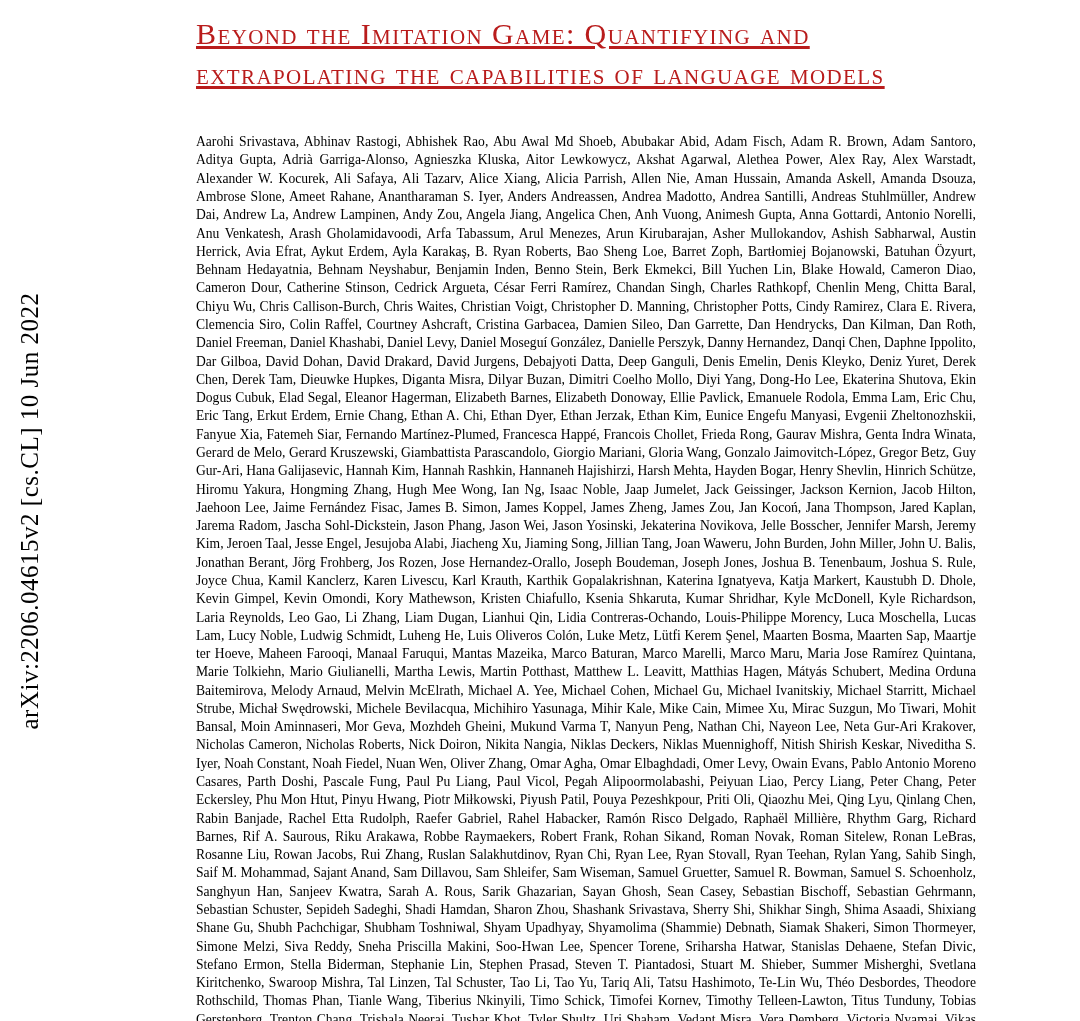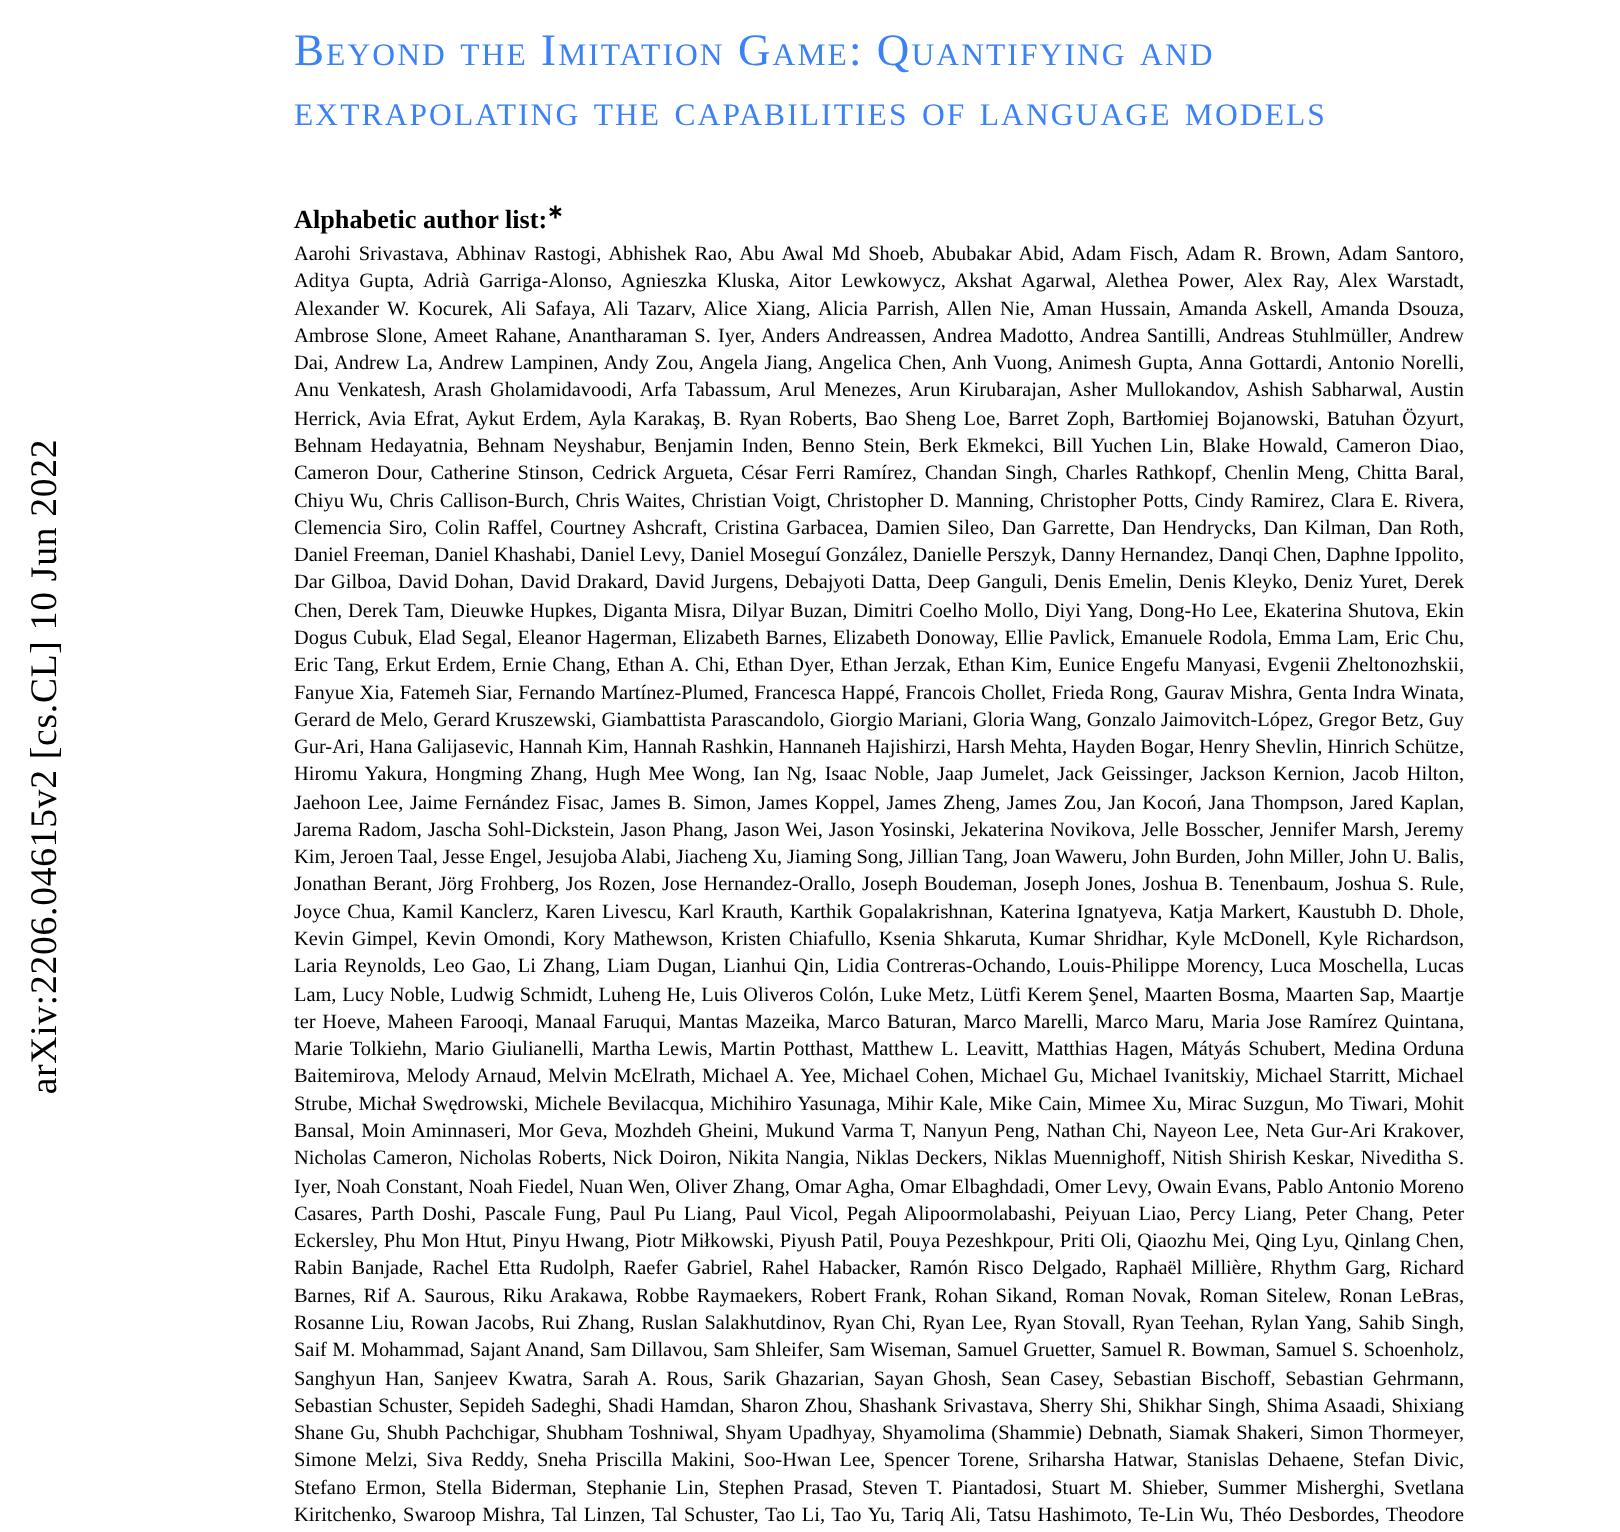--- a/index.html
+++ b/index.html
@@ -49,22 +49,23 @@
   #paper-title {
     margin: 14px 0 0 0;
     font-family: "Liberation Serif", serif;
     font-size: 30px;
     line-height: 1.32;
     font-weight: normal;
     font-variant: small-caps;
     text-transform: none;
     letter-spacing: 1.4px;
     text-align: left;
-    color: #3b82f6;
+    color: #b91c1c;
     width: 790px;
+    text-decoration: underline;
   }
 
   #authors-block {
     margin-top: 40px;
     width: 780px;
   }
 
   #authors-heading {
     font-family: "Liberation Serif", serif;
     font-size: 17.5px;
@@ -94,19 +95,16 @@
 
 <div id="arxiv-stamp">
   <div class="stamp-text">arXiv:2206.04615v2  [cs.CL]  10 Jun 2022</div>
 </div>
 
 <div id="paper-column">
 
   <h1 id="paper-title">Beyond the Imitation Game: Quantifying and extrapolating the capabilities of language models</h1>
 
   <div id="authors-block">
-    <div id="authors-heading">
-      <span>Alphabetic author list:</span><span class="footnote-marker">∗</span>
-    </div>
     <div id="authors-list">Aarohi Srivastava, Abhinav Rastogi, Abhishek Rao, Abu Awal Md Shoeb, Abubakar Abid, Adam Fisch, Adam R. Brown, Adam Santoro, Aditya Gupta, Adrià Garriga-Alonso, Agnieszka Kluska, Aitor Lewkowycz, Akshat Agarwal, Alethea Power, Alex Ray, Alex Warstadt, Alexander W. Kocurek, Ali Safaya, Ali Tazarv, Alice Xiang, Alicia Parrish, Allen Nie, Aman Hussain, Amanda Askell, Amanda Dsouza, Ambrose Slone, Ameet Rahane, Anantharaman S. Iyer, Anders Andreassen, Andrea Madotto, Andrea Santilli, Andreas Stuhlmüller, Andrew Dai, Andrew La, Andrew Lampinen, Andy Zou, Angela Jiang, Angelica Chen, Anh Vuong, Animesh Gupta, Anna Gottardi, Antonio Norelli, Anu Venkatesh, Arash Gholamidavoodi, Arfa Tabassum, Arul Menezes, Arun Kirubarajan, Asher Mullokandov, Ashish Sabharwal, Austin Herrick, Avia Efrat, Aykut Erdem, Ayla Karakaş, B. Ryan Roberts, Bao Sheng Loe, Barret Zoph, Bartłomiej Bojanowski, Batuhan Özyurt, Behnam Hedayatnia, Behnam Neyshabur, Benjamin Inden, Benno Stein, Berk Ekmekci, Bill Yuchen Lin, Blake Howald, Cameron Diao, Cameron Dour, Catherine Stinson, Cedrick Argueta, César Ferri Ramírez, Chandan Singh, Charles Rathkopf, Chenlin Meng, Chitta Baral, Chiyu Wu, Chris Callison-Burch, Chris Waites, Christian Voigt, Christopher D. Manning, Christopher Potts, Cindy Ramirez, Clara E. Rivera, Clemencia Siro, Colin Raffel, Courtney Ashcraft, Cristina Garbacea, Damien Sileo, Dan Garrette, Dan Hendrycks, Dan Kilman, Dan Roth, Daniel Freeman, Daniel Khashabi, Daniel Levy, Daniel Moseguí González, Danielle Perszyk, Danny Hernandez, Danqi Chen, Daphne Ippolito, Dar Gilboa, David Dohan, David Drakard, David Jurgens, Debajyoti Datta, Deep Ganguli, Denis Emelin, Denis Kleyko, Deniz Yuret, Derek Chen, Derek Tam, Dieuwke Hupkes, Diganta Misra, Dilyar Buzan, Dimitri Coelho Mollo, Diyi Yang, Dong-Ho Lee, Ekaterina Shutova, Ekin Dogus Cubuk, Elad Segal, Eleanor Hagerman, Elizabeth Barnes, Elizabeth Donoway, Ellie Pavlick, Emanuele Rodola, Emma Lam, Eric Chu, Eric Tang, Erkut Erdem, Ernie Chang, Ethan A. Chi, Ethan Dyer, Ethan Jerzak, Ethan Kim, Eunice Engefu Manyasi, Evgenii Zheltonozhskii, Fanyue Xia, Fatemeh Siar, Fernando Martínez-Plumed, Francesca Happé, Francois Chollet, Frieda Rong, Gaurav Mishra, Genta Indra Winata, Gerard de Melo, Gerard Kruszewski, Giambattista Parascandolo, Giorgio Mariani, Gloria Wang, Gonzalo Jaimovitch-López, Gregor Betz, Guy Gur-Ari, Hana Galijasevic, Hannah Kim, Hannah Rashkin, Hannaneh Hajishirzi, Harsh Mehta, Hayden Bogar, Henry Shevlin, Hinrich Schütze, Hiromu Yakura, Hongming Zhang, Hugh Mee Wong, Ian Ng, Isaac Noble, Jaap Jumelet, Jack Geissinger, Jackson Kernion, Jacob Hilton, Jaehoon Lee, Jaime Fernández Fisac, James B. Simon, James Koppel, James Zheng, James Zou, Jan Kocoń, Jana Thompson, Jared Kaplan, Jarema Radom, Jascha Sohl-Dickstein, Jason Phang, Jason Wei, Jason Yosinski, Jekaterina Novikova, Jelle Bosscher, Jennifer Marsh, Jeremy Kim, Jeroen Taal, Jesse Engel, Jesujoba Alabi, Jiacheng Xu, Jiaming Song, Jillian Tang, Joan Waweru, John Burden, John Miller, John U. Balis, Jonathan Berant, Jörg Frohberg, Jos Rozen, Jose Hernandez-Orallo, Joseph Boudeman, Joseph Jones, Joshua B. Tenenbaum, Joshua S. Rule, Joyce Chua, Kamil Kanclerz, Karen Livescu, Karl Krauth, Karthik Gopalakrishnan, Katerina Ignatyeva, Katja Markert, Kaustubh D. Dhole, Kevin Gimpel, Kevin Omondi, Kory Mathewson, Kristen Chiafullo, Ksenia Shkaruta, Kumar Shridhar, Kyle McDonell, Kyle Richardson, Laria Reynolds, Leo Gao, Li Zhang, Liam Dugan, Lianhui Qin, Lidia Contreras-Ochando, Louis-Philippe Morency, Luca Moschella, Lucas Lam, Lucy Noble, Ludwig Schmidt, Luheng He, Luis Oliveros Colón, Luke Metz, Lütfi Kerem Şenel, Maarten Bosma, Maarten Sap, Maartje ter Hoeve, Maheen Farooqi, Manaal Faruqui, Mantas Mazeika, Marco Baturan, Marco Marelli, Marco Maru, Maria Jose Ramírez Quintana, Marie Tolkiehn, Mario Giulianelli, Martha Lewis, Martin Potthast, Matthew L. Leavitt, Matthias Hagen, Mátyás Schubert, Medina Orduna Baitemirova, Melody Arnaud, Melvin McElrath, Michael A. Yee, Michael Cohen, Michael Gu, Michael Ivanitskiy, Michael Starritt, Michael Strube, Michał Swędrowski, Michele Bevilacqua, Michihiro Yasunaga, Mihir Kale, Mike Cain, Mimee Xu, Mirac Suzgun, Mo Tiwari, Mohit Bansal, Moin Aminnaseri, Mor Geva, Mozhdeh Gheini, Mukund Varma T, Nanyun Peng, Nathan Chi, Nayeon Lee, Neta Gur-Ari Krakover, Nicholas Cameron, Nicholas Roberts, Nick Doiron, Nikita Nangia, Niklas Deckers, Niklas Muennighoff, Nitish Shirish Keskar, Niveditha S. Iyer, Noah Constant, Noah Fiedel, Nuan Wen, Oliver Zhang, Omar Agha, Omar Elbaghdadi, Omer Levy, Owain Evans, Pablo Antonio Moreno Casares, Parth Doshi, Pascale Fung, Paul Pu Liang, Paul Vicol, Pegah Alipoormolabashi, Peiyuan Liao, Percy Liang, Peter Chang, Peter Eckersley, Phu Mon Htut, Pinyu Hwang, Piotr Miłkowski, Piyush Patil, Pouya Pezeshkpour, Priti Oli, Qiaozhu Mei, Qing Lyu, Qinlang Chen, Rabin Banjade, Rachel Etta Rudolph, Raefer Gabriel, Rahel Habacker, Ramón Risco Delgado, Raphaël Millière, Rhythm Garg, Richard Barnes, Rif A. Saurous, Riku Arakawa, Robbe Raymaekers, Robert Frank, Rohan Sikand, Roman Novak, Roman Sitelew, Ronan LeBras, Rosanne Liu, Rowan Jacobs, Rui Zhang, Ruslan Salakhutdinov, Ryan Chi, Ryan Lee, Ryan Stovall, Ryan Teehan, Rylan Yang, Sahib Singh, Saif M. Mohammad, Sajant Anand, Sam Dillavou, Sam Shleifer, Sam Wiseman, Samuel Gruetter, Samuel R. Bowman, Samuel S. Schoenholz, Sanghyun Han, Sanjeev Kwatra, Sarah A. Rous, Sarik Ghazarian, Sayan Ghosh, Sean Casey, Sebastian Bischoff, Sebastian Gehrmann, Sebastian Schuster, Sepideh Sadeghi, Shadi Hamdan, Sharon Zhou, Shashank Srivastava, Sherry Shi, Shikhar Singh, Shima Asaadi, Shixiang Shane Gu, Shubh Pachchigar, Shubham Toshniwal, Shyam Upadhyay, Shyamolima (Shammie) Debnath, Siamak Shakeri, Simon Thormeyer, Simone Melzi, Siva Reddy, Sneha Priscilla Makini, Soo-Hwan Lee, Spencer Torene, Sriharsha Hatwar, Stanislas Dehaene, Stefan Divic, Stefano Ermon, Stella Biderman, Stephanie Lin, Stephen Prasad, Steven T. Piantadosi, Stuart M. Shieber, Summer Misherghi, Svetlana Kiritchenko, Swaroop Mishra, Tal Linzen, Tal Schuster, Tao Li, Tao Yu, Tariq Ali, Tatsu Hashimoto, Te-Lin Wu, Théo Desbordes, Theodore Rothschild, Thomas Phan, Tianle Wang, Tiberius Nkinyili, Timo Schick, Timofei Kornev, Timothy Telleen-Lawton, Titus Tunduny, Tobias Gerstenberg, Trenton Chang, Trishala Neeraj, Tushar Khot, Tyler Shultz, Uri Shaham, Vedant Misra, Vera Demberg, Victoria Nyamai, Vikas Raunak, Vinay Venkatesh, Vinay Uday Prabhu, Vishakh Padmakumar, Vivek Srikumar, William Fedus, William Saunders, William Zhang, Wout Vossen, Xiang Ren, Xiaoyu Tong, Xinran Zhao, Xinyi Wu, Xudong Shen, Yadollah Yaghoobzadeh, Yair Lakretz, Yangqiu Song, Yasaman Bahri, Yejin Choi, Yichi Yang, Yiding Hao, Yifu Chen, Yonatan Belinkov, Yu Hou, Yufang Hou, Yuntao Bai, Zachary Seid, Zhuoye Zhao, Zijian Wang, Zijie J. Wang, Zirui Wang, Ziyi Wu</div>
   </div>
 
 </div>
 
 </body></html>

